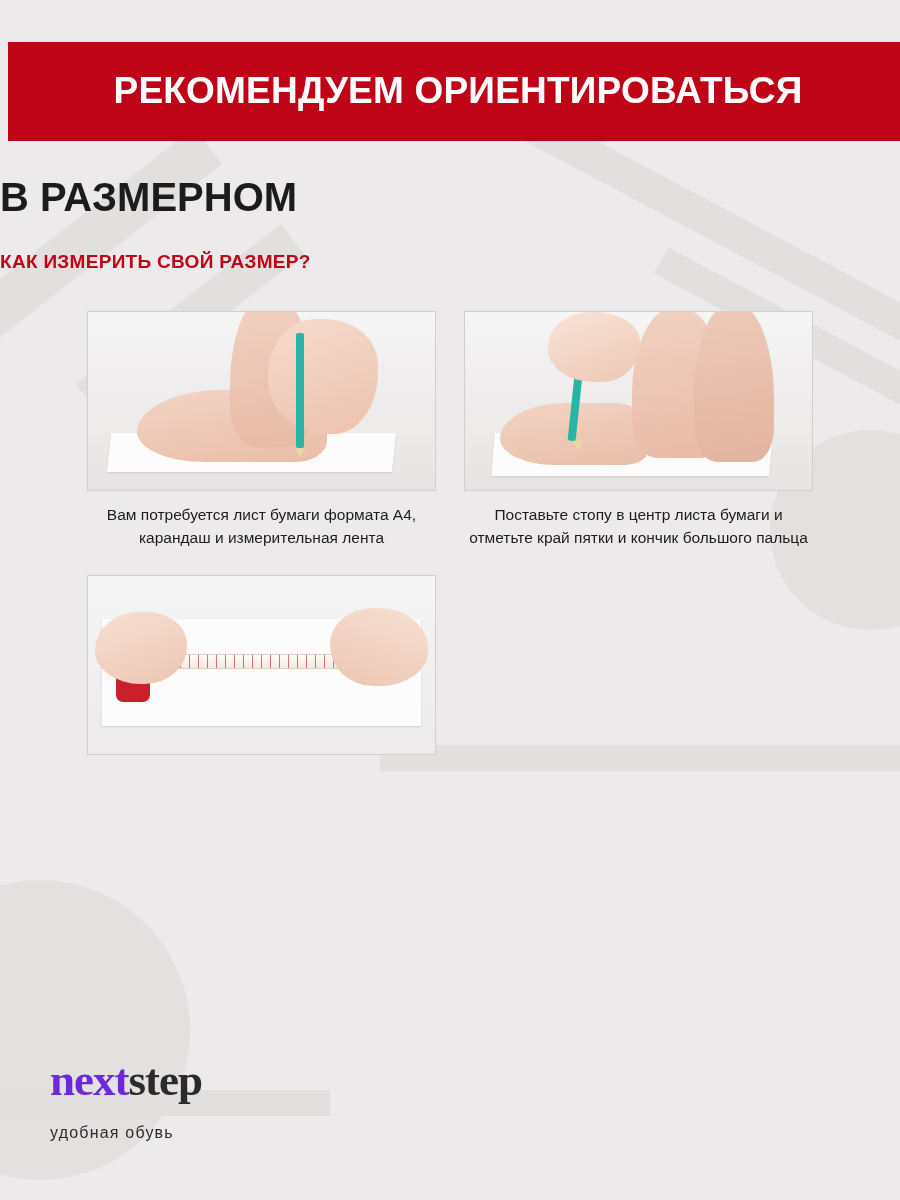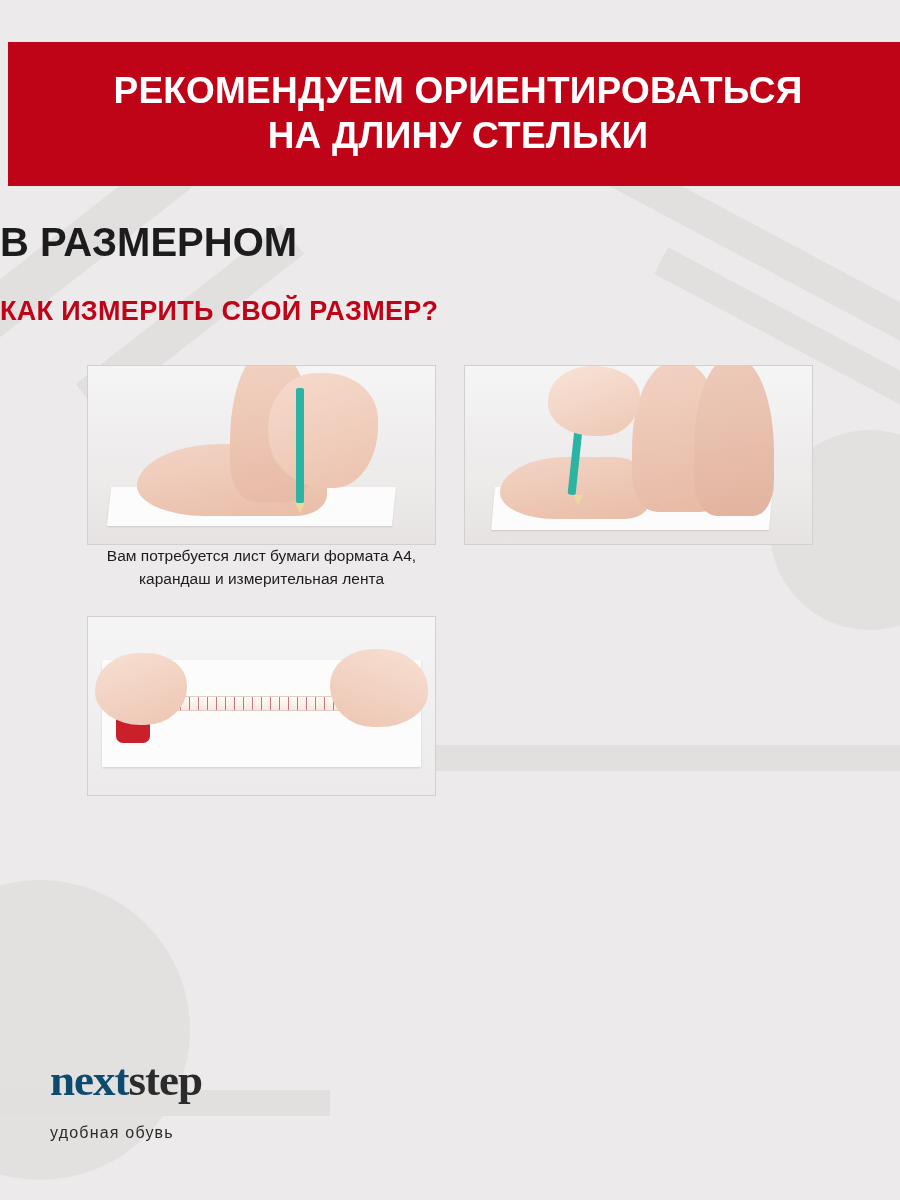--- a/index.html
+++ b/index.html
@@ -95,21 +95,21 @@
   }
   .headings .h-main {
     color: #1c1c1c;
     font-size: 40px;
     font-weight: 700;
     line-height: 1.5;
     margin: 0;
   }
   .headings .h-sub {
     color: #c00418;
-    font-size: 27px;
+    font-size: 19px;
     font-weight: 700;
     margin: 24px 0 0 0;
     letter-spacing: 0.3px;
   }
 
   
   .steps {
     position: relative;
     z-index: 2;
     display: grid;
@@ -122,20 +122,21 @@
   .step { display: flex; flex-direction: column; align-items: center; }
   .photo {
     width: 100%;
     height: 178px;
     border: 1px solid #d2cfcf;
     position: relative;
     overflow: hidden;
     background: #f3f2f2;
   }
   .caption {
+    margin-top: 13px;
     text-align: center;
     font-size: 15.5px;
     line-height: 1.45;
     color: #1c1c1c;
   }
 
   
   .table-top {
     position: absolute;
     left: 0; right: 0; bottom: 0;
@@ -215,21 +216,21 @@
     bottom: 58px;
     z-index: 3;
   }
   .logo {
     font-size: 45px;
     font-weight: 700;
     letter-spacing: -1px;
     line-height: 1;
     font-family: "Liberation Serif", serif;
   }
-  .logo .next { color: #0c4a6e; }
+  .logo .next { color: #6d28d9; }
   .logo .step-word { color: #2b2b2b; }
   .logo-sub {
     margin-top: 21px;
     font-size: 16px;
     color: #2b2b2b;
     letter-spacing: 1.2px;
     font-family: "Liberation Sans", sans-serif;
   }
 </style>
 </head>
@@ -242,21 +243,20 @@
   <div class="bg-band b4"></div>
   <div class="bg-circle c1"></div>
   <div class="bg-circle c2"></div>
   <div class="bg-line l1"></div>
   <div class="bg-line l2"></div>
 </div>
 
 <div class="banner">
   <h1>
     <span>РЕКОМЕНДУЕМ ОРИЕНТИРОВАТЬСЯ</span><br>
-    <span>НА ДЛИНУ СТЕЛЬКИ</span>
   </h1>
 </div>
 
 <div class="headings">
   <p class="h-main">
     <span>В РАЗМЕРНОМ</span><br>
   </p>
   <p class="h-sub">КАК ИЗМЕРИТЬ СВОЙ РАЗМЕР?</p>
 </div>
 
@@ -289,20 +289,21 @@
                   background:linear-gradient(170deg,#f2d2c3 0%,#e7baa5 100%);"></div>
       <div class="skin" style="left:66%; bottom:16%; width:80px; height:158px;
                   border-radius:44% 46% 26% 28% / 58% 60% 22% 24%;
                   background:linear-gradient(170deg,#eecbbb 0%,#e2b39e 100%);"></div>
       <div class="pencil" style="left:31%; top:14%; height:104px; transform:rotate(6deg);"></div>
       <div class="pencil-tip" style="left:31%; top:calc(14% + 104px); border-top:10px solid #e9d8a0;"></div>
       <div class="skin" style="left:24%; top:0%; width:92px; height:70px;
                   border-radius:46% 50% 40% 50% / 50% 42% 56% 46%;
                   background:linear-gradient(160deg,#f8e4d8 0%,#eec7b4 100%);"></div>
     </div>
+    <div class="caption">Поставьте стопу в центр листа бумаги и отметьте край пятки и кончик большого пальца</div>
   </div>
 
   <div class="step">
     <div class="photo">
       <div class="wall" style="height:100%;"></div>
       <div class="paper" style="left:4%; top:24%; width:92%; height:60%;"></div>
       <div class="tape" style="left:16%; top:44%; width:66%;">
         <div class="tape-marks"></div>
       </div>
       <div class="tape-case" style="left:8%; top:54%;"></div>

